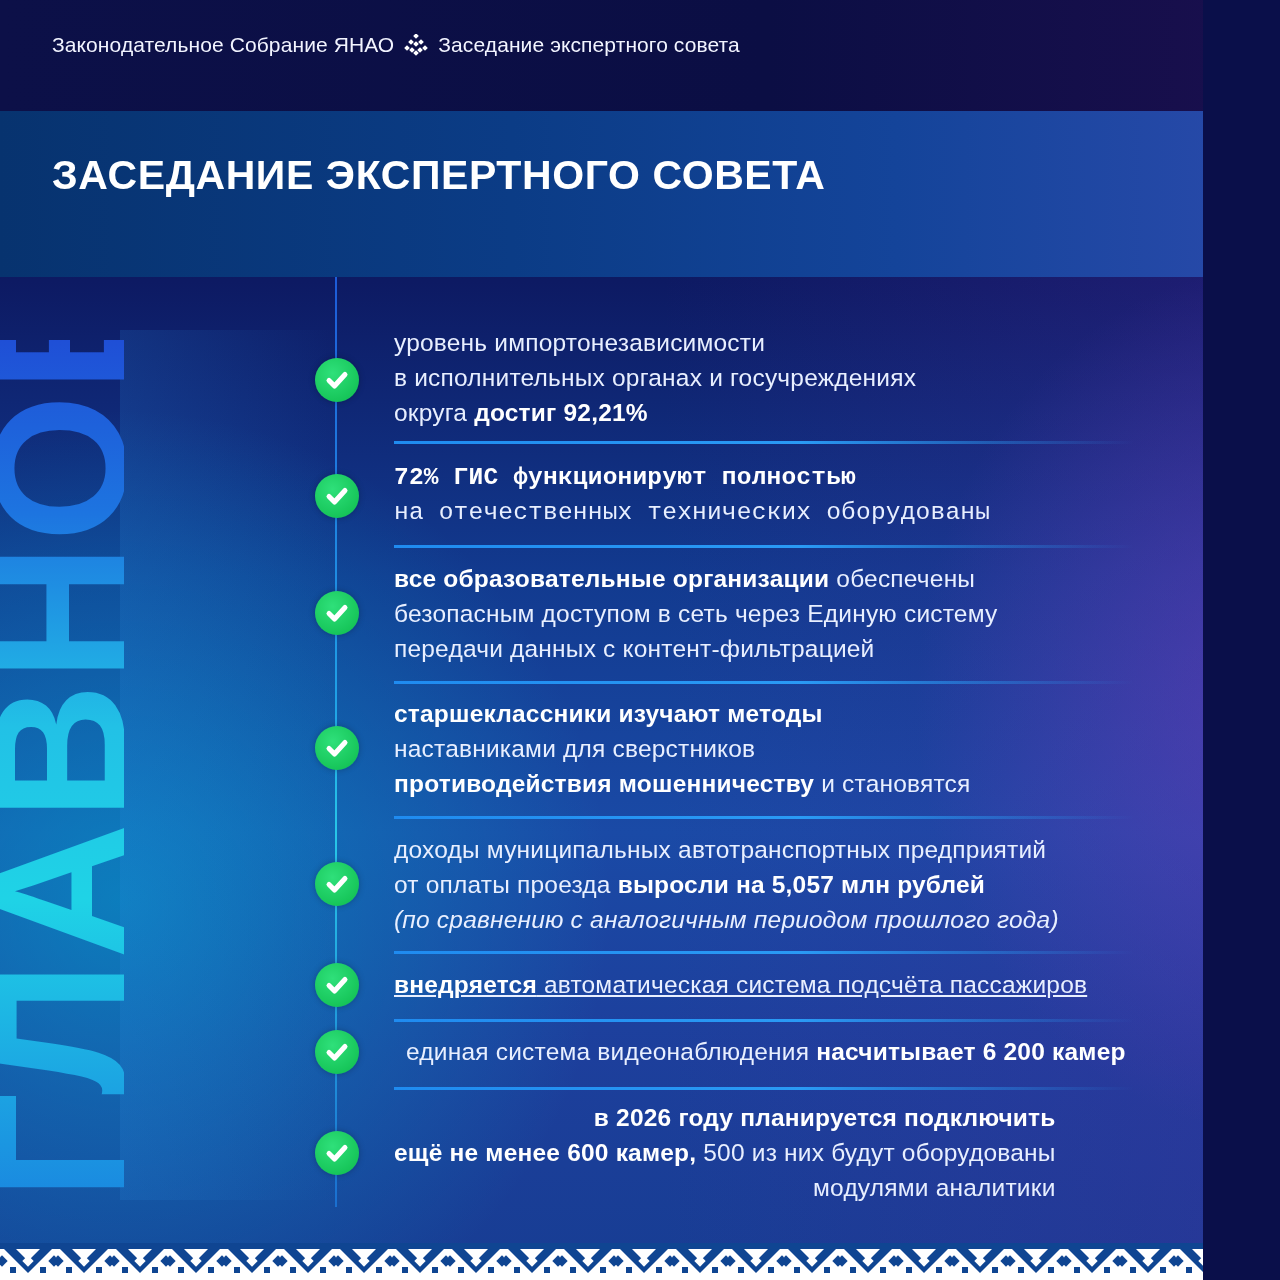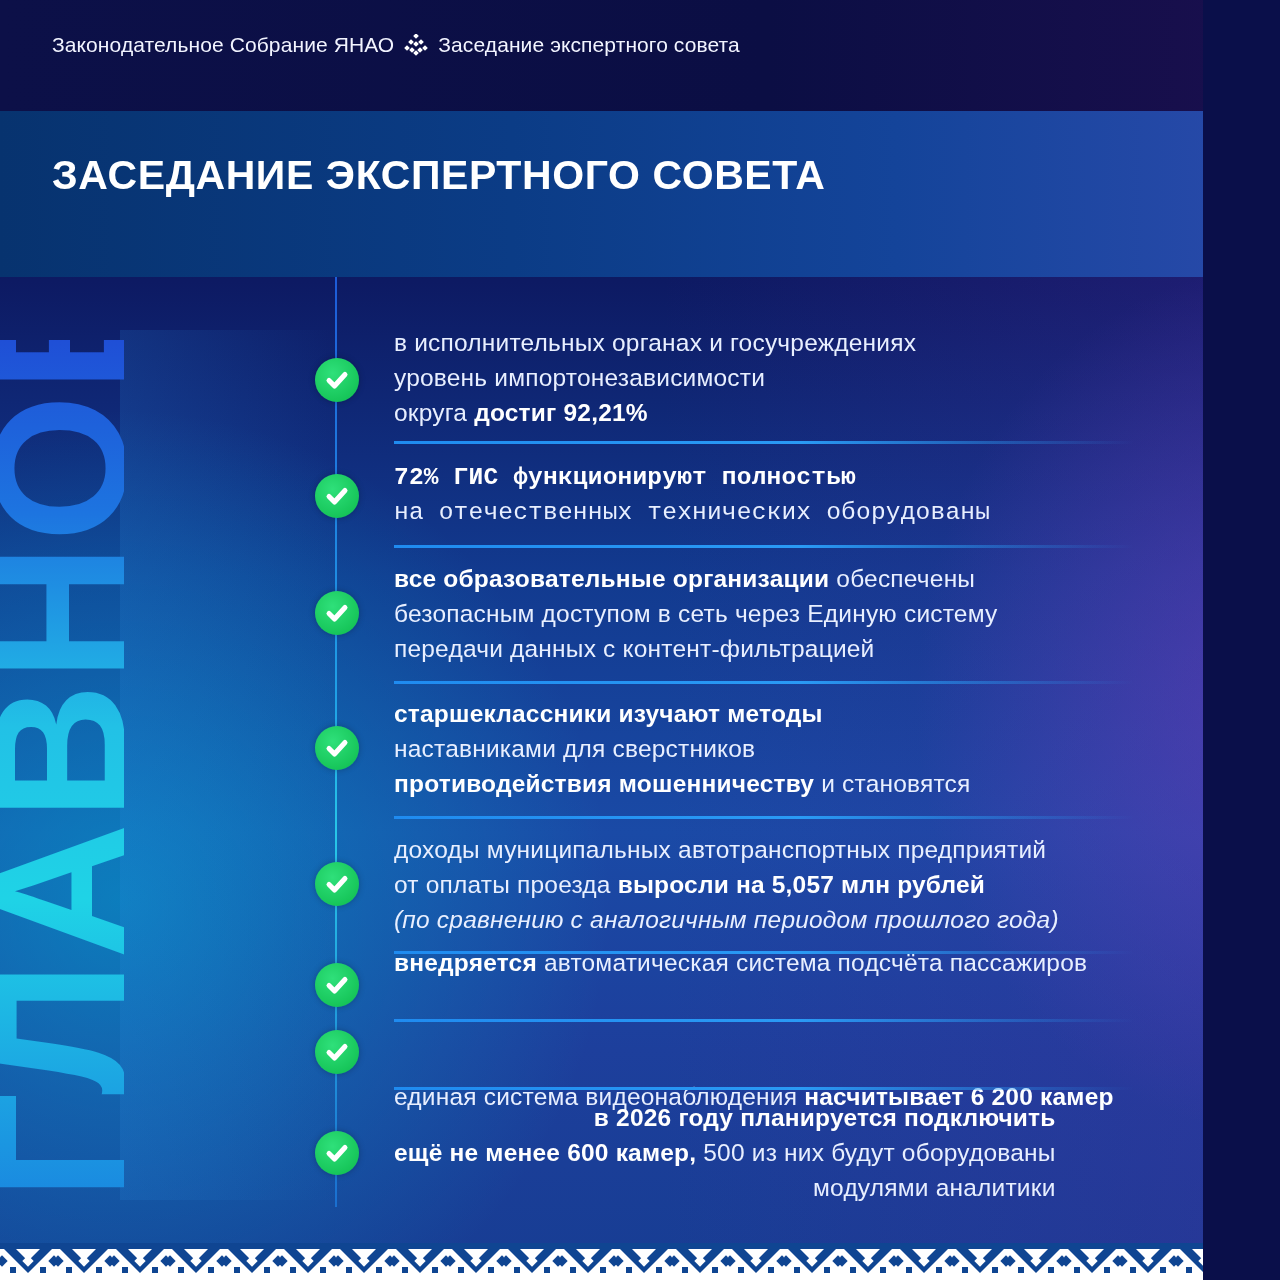--- a/index.html
+++ b/index.html
@@ -132,22 +132,22 @@
   <div class="timeline-line"></div>
 
   <div id="items">
       <div class="item">
         <div class="check" style="top: 358px;">
           <svg viewBox="0 0 26 26">
             <path d="M5 13.5 L10.5 19 L21 7.5" fill="none" stroke="#ffffff" stroke-width="5" stroke-linecap="round" stroke-linejoin="round"></path>
           </svg>
         </div>
         <div class="text" style="top: 325px;">
+          <span class="row"><span>уровень импортонезависимости</span></span>
           <span class="row"><span>в исполнительных органах и госучреждениях</span></span>
-          <span class="row"><span>уровень импортонезависимости</span></span>
           <span class="row"><span>округа </span><span class="b">достиг 92,21%</span></span>
         </div>
         <div class="divider" style="top: 441px;"></div>
       </div>
       <div class="item">
         <div class="check" style="top: 474px;">
           <svg viewBox="0 0 26 26">
             <path d="M5 13.5 L10.5 19 L21 7.5" fill="none" stroke="#ffffff" stroke-width="5" stroke-linecap="round" stroke-linejoin="round"></path>
           </svg>
         </div>
@@ -195,32 +195,32 @@
           <span class="row"><span class="i">(по сравнению с аналогичным периодом прошлого года)</span></span>
         </div>
         <div class="divider" style="top: 951px;"></div>
       </div>
       <div class="item">
         <div class="check" style="top: 963px;">
           <svg viewBox="0 0 26 26">
             <path d="M5 13.5 L10.5 19 L21 7.5" fill="none" stroke="#ffffff" stroke-width="5" stroke-linecap="round" stroke-linejoin="round"></path>
           </svg>
         </div>
-        <div class="text" style="top: 945px;">
+        <div class="text" style="top: 967px; text-decoration: underline;">
           <span class="row"><span class="b">внедряется</span><span> автоматическая система подсчёта пассажиров</span></span>
         </div>
         <div class="divider" style="top: 1019px;"></div>
       </div>
       <div class="item">
         <div class="check" style="top: 1030px;">
           <svg viewBox="0 0 26 26">
             <path d="M5 13.5 L10.5 19 L21 7.5" fill="none" stroke="#ffffff" stroke-width="5" stroke-linecap="round" stroke-linejoin="round"></path>
           </svg>
         </div>
-        <div class="text" style="top: 1079px;">
+        <div class="text" style="top: 1034px; margin-left: 12px;">
           <span class="row"><span>единая система видеонаблюдения </span><span class="b">насчитывает 6 200 камер</span></span>
         </div>
         <div class="divider" style="top: 1087px;"></div>
       </div>
       <div class="item">
         <div class="check" style="top: 1131px;">
           <svg viewBox="0 0 26 26">
             <path d="M5 13.5 L10.5 19 L21 7.5" fill="none" stroke="#ffffff" stroke-width="5" stroke-linecap="round" stroke-linejoin="round"></path>
           </svg>
         </div>

